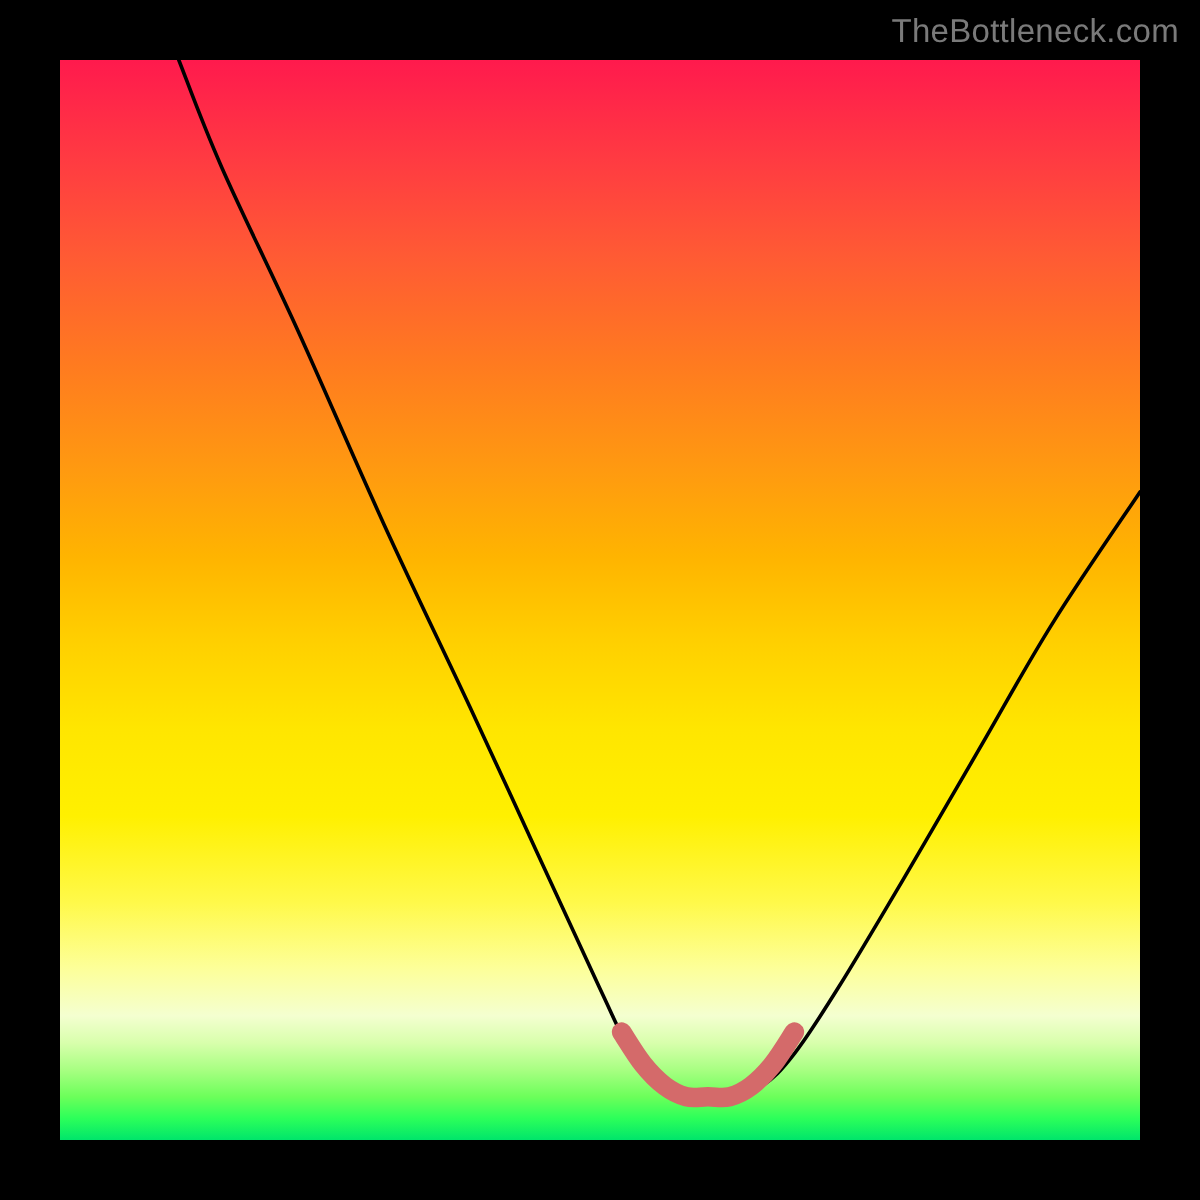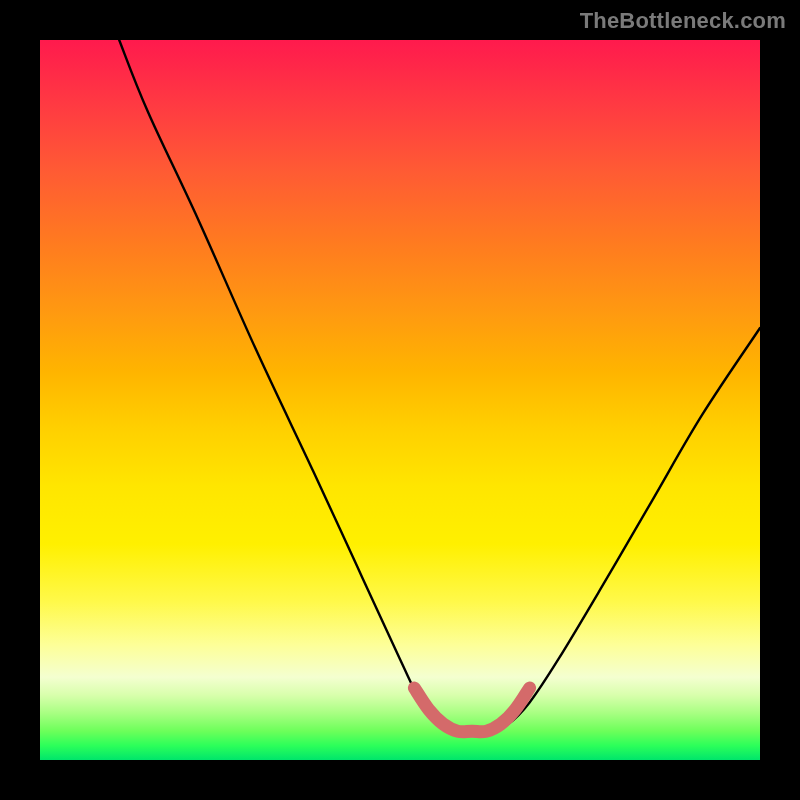--- a/index.html
+++ b/index.html
@@ -42,21 +42,21 @@
       #2cff5a 98%,
       #00e56b 100%
     );
   }
   .watermark {
     position: absolute;
     top: 8px;
     right: 14px;
     color: #7a7a7a;
     font-size: 22px;
-    font-weight: 700;
+    font-weight: 400;
     letter-spacing: 0.2px;
     user-select: none;
   }
   svg.overlay {
     position: absolute;
     left: 0;
     top: 0;
     width: 720px;
     height: 720px;
   }

